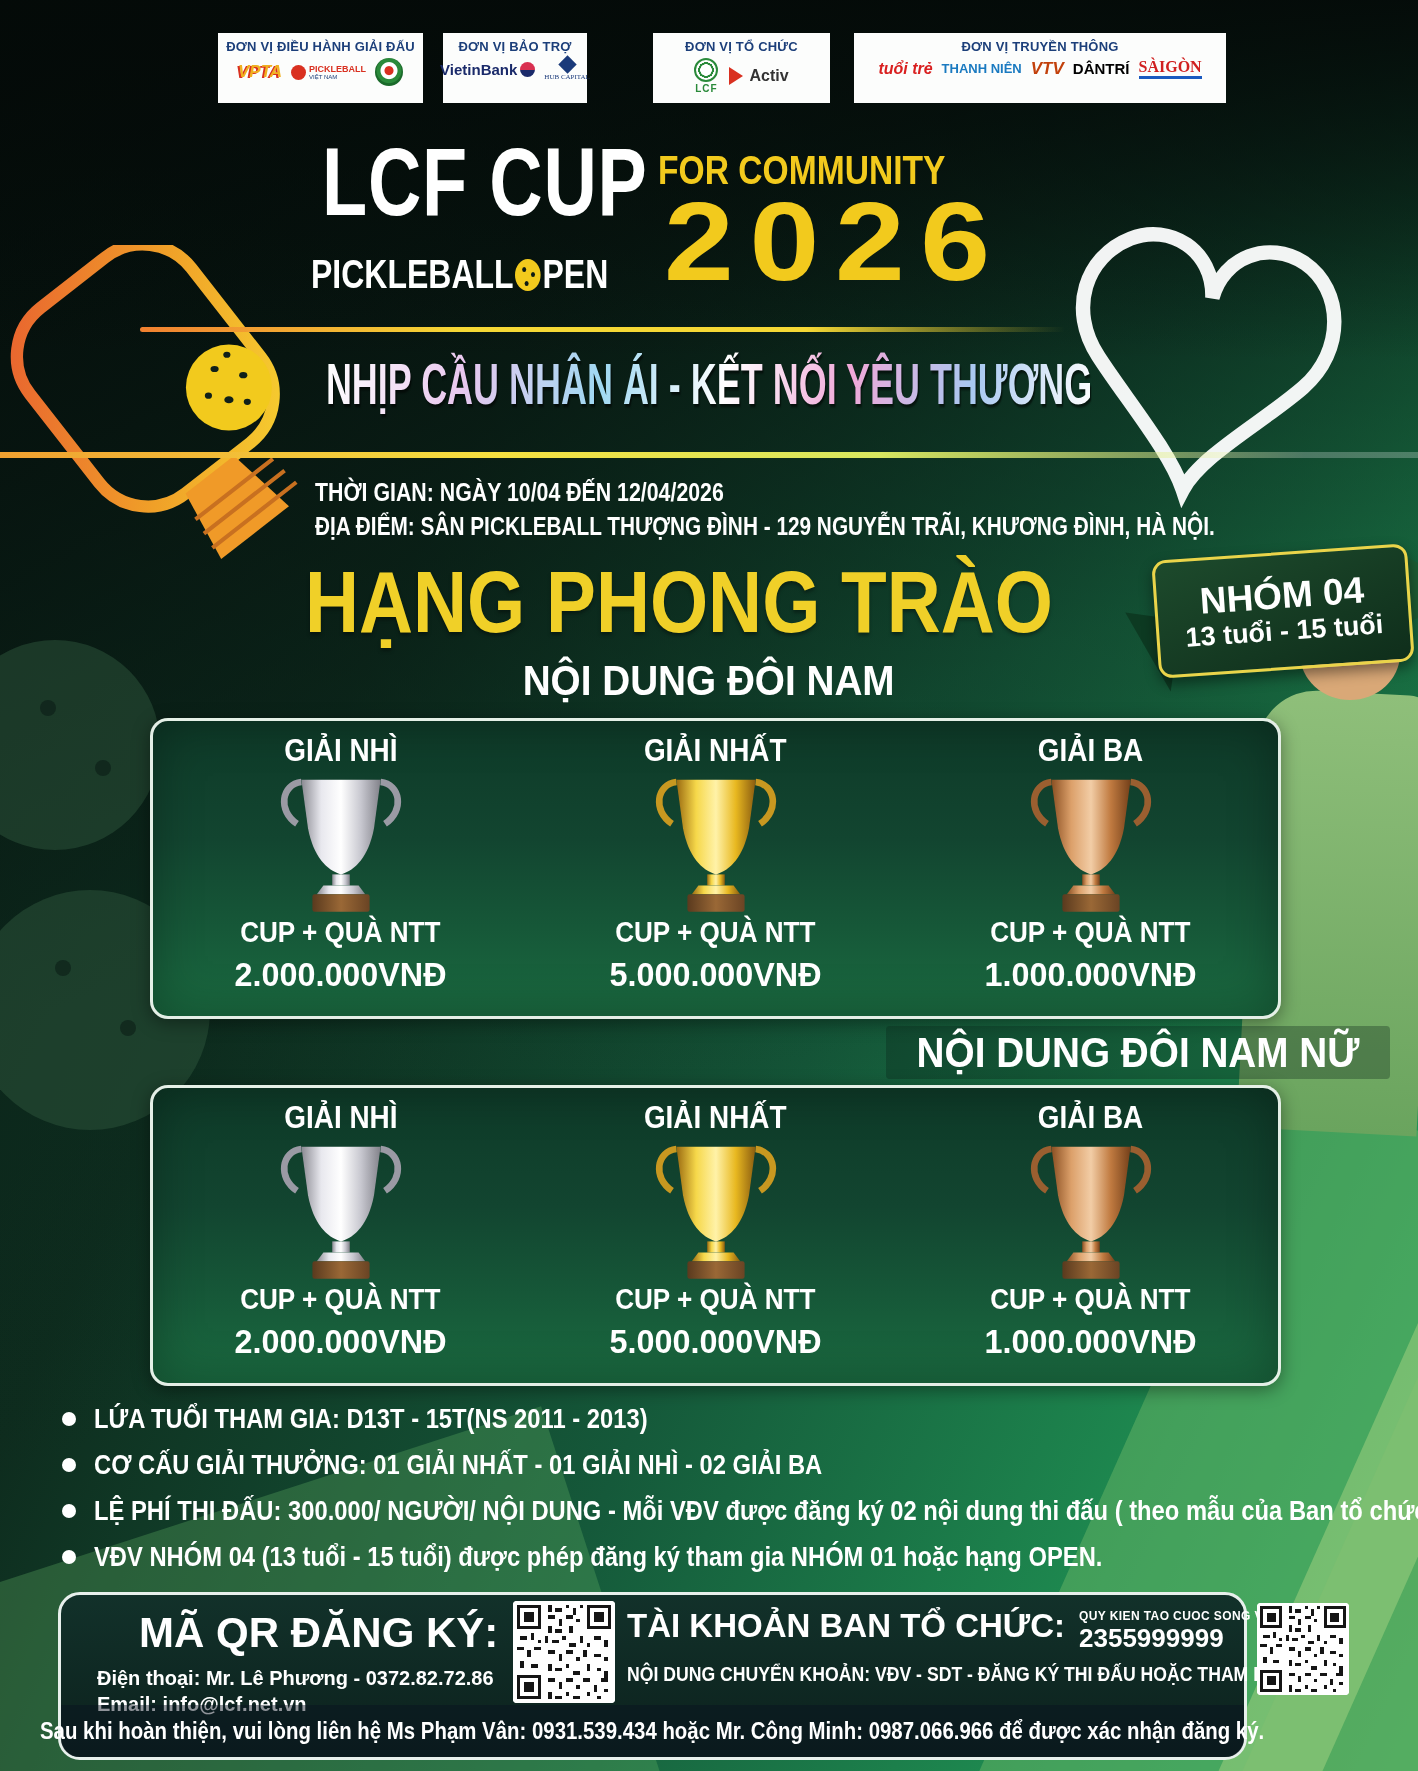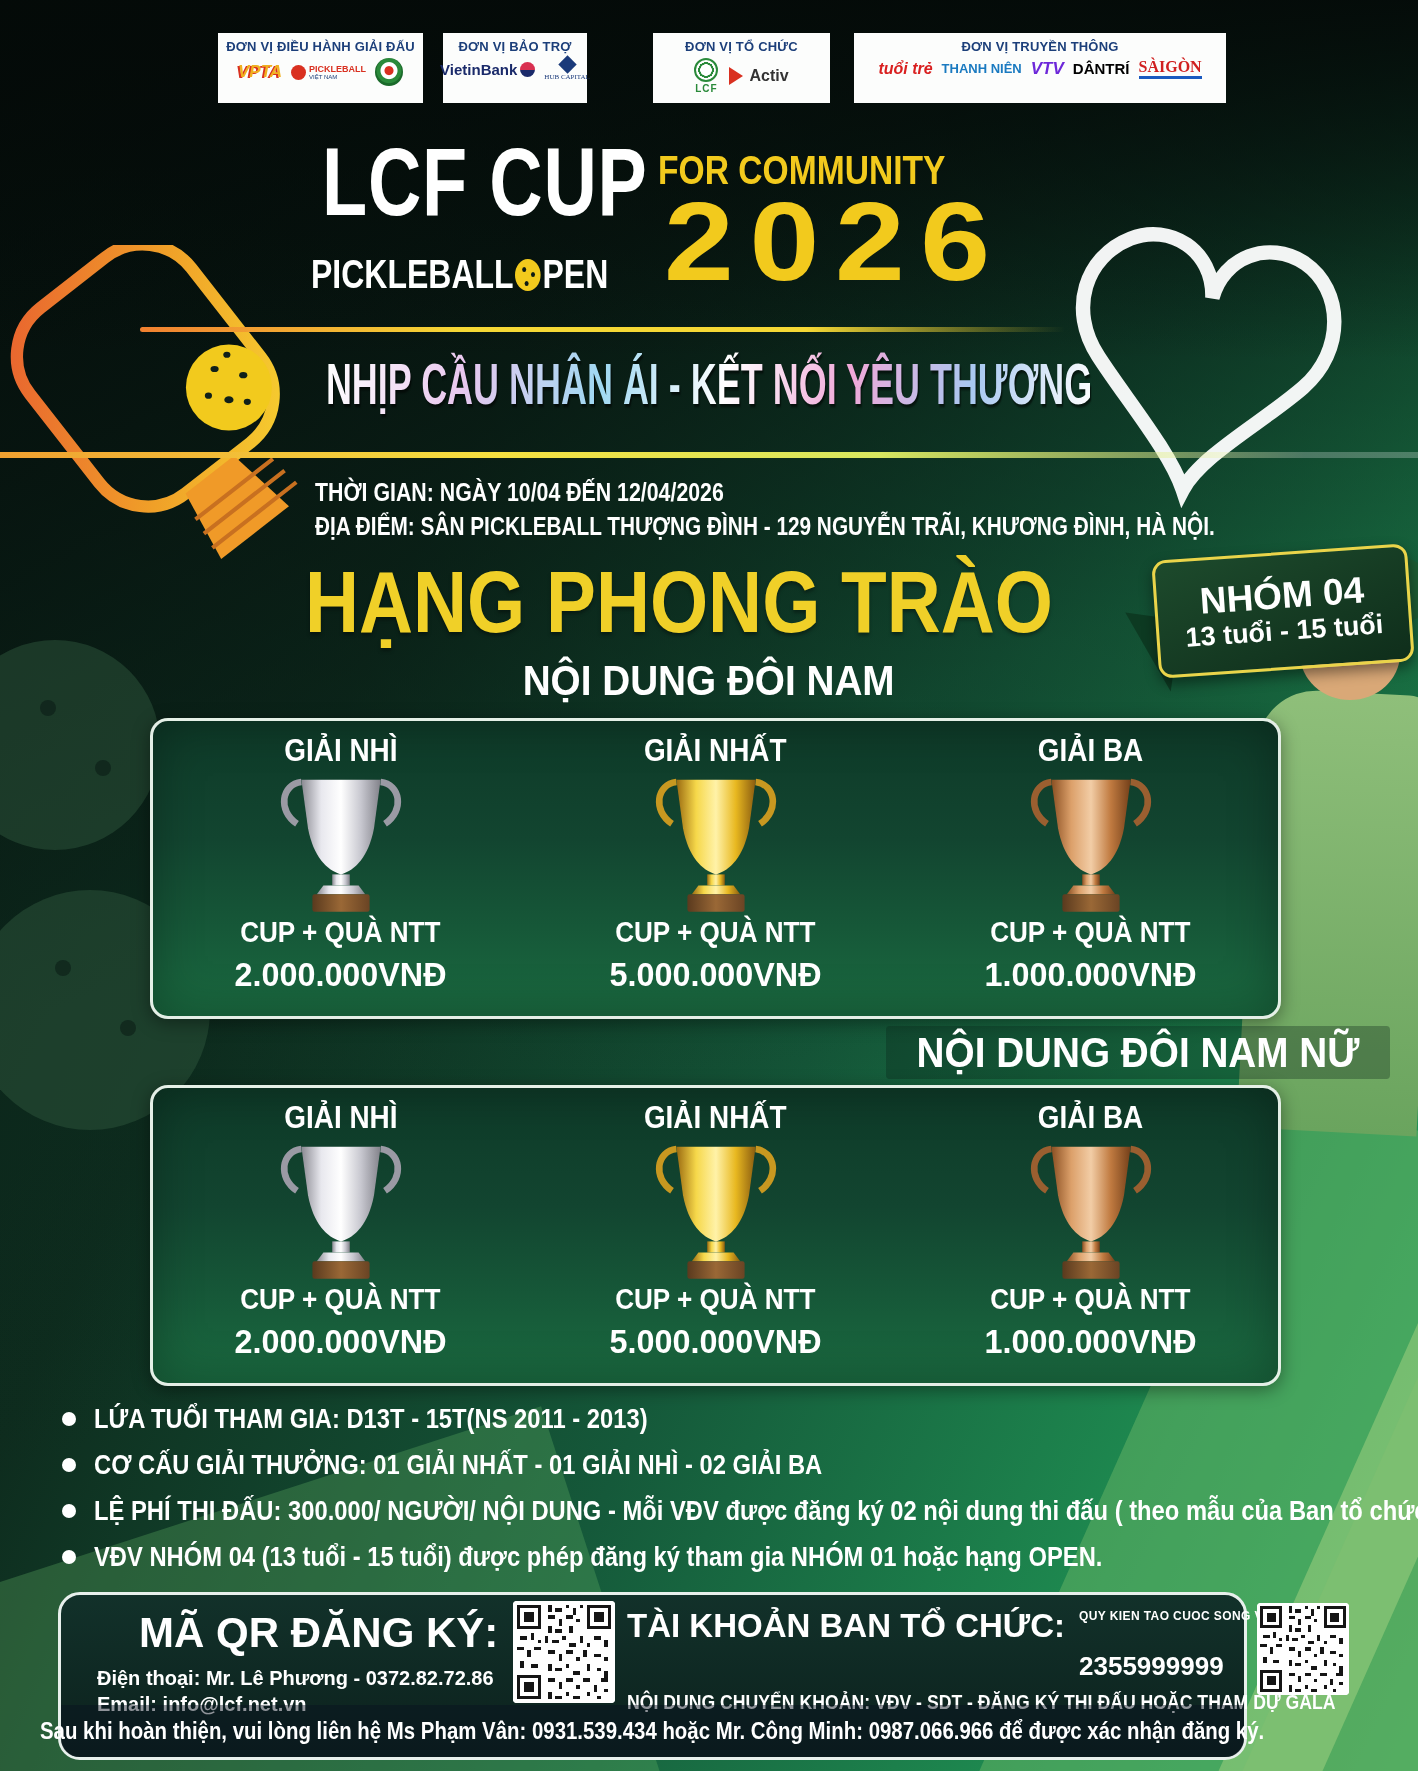--- a/index.html
+++ b/index.html
@@ -54,21 +54,21 @@
   .lg-hub{display:flex;flex-direction:column;align-items:center;line-height:1;}
   .hub-d{width:13px;height:13px;background:#1a3a7a;transform:rotate(45deg);margin-bottom:3px;}
   .lg-hub span{font-size:7px;color:#1a3a7a;font-family:"Liberation Serif","DejaVu Serif",serif;}
   .lg-lcf{display:flex;flex-direction:column;align-items:center;line-height:1;}
   .lcf-ring{width:20px;height:20px;border:2px solid #2a8a3a;border-radius:50%;margin-bottom:2px;background:radial-gradient(circle,#fff 40%,#2a8a3a 41% 55%,#fff 56%);}
   .lg-lcf span{font-size:10px;font-weight:900;color:#2a8a3a;letter-spacing:1px;}
   .lg-activ{font-size:16px;font-weight:700;color:#333;}
   .activ-x{width:0;height:0;border-left:9px solid transparent;border-right:9px solid transparent;border-bottom:14px solid #d93020;transform:rotate(90deg);margin-right:4px;}
   .lg-tuoitre{font-size:16px;font-weight:900;font-style:italic;color:#d92020;}
   .lg-thanhnien{font-size:13px;font-weight:900;color:#1a7ac0;}
-  .lg-vtv{font-size:17px;font-weight:900;font-style:italic;color:#6d28d9;}
+  .lg-vtv{font-size:17px;font-weight:900;font-style:italic;color:#c2410c;}
   .lg-dantri{font-size:15px;font-weight:900;color:#000000;}
   .lg-saigon{font-size:16px;font-weight:900;color:#d02020;font-family:"Liberation Serif","DejaVu Serif",serif;border-bottom:3px solid #1a5ac0;}
   
   .title-main{left:322px;top:134px;font-size:96px;font-weight:900;color:#fff;line-height:1;
     transform:scaleX(.77);transform-origin:left top;letter-spacing:1px;z-index:5;white-space:nowrap;}
   .title-pickle{left:311px;top:252px;font-size:40px;font-weight:900;color:#fff;z-index:5;display:flex;align-items:center;
     transform:scaleX(.8);transform-origin:left top;white-space:nowrap;}
   .open-ball{width:32px;height:32px;background:#f2ca1d;border-radius:50%;position:relative;display:inline-block;margin:0 2px;}
   .open-ball::before{content:"";position:absolute;width:5px;height:5px;border-radius:50%;background:#0c1a14;left:9px;top:8px;
     box-shadow:11px 5px 0 #0c1a14,3px 14px 0 #0c1a14;}
@@ -124,21 +124,21 @@
   .f-phone{left:36px;top:72px;font-size:20px;font-weight:700;color:#fff;white-space:nowrap;}
   .f-email{left:36px;top:98px;font-size:20px;font-weight:700;color:#fff;white-space:nowrap;}
   .qr{background:#fff;border-radius:4px;}
   .qr1{left:452px;top:6px;width:102px;height:102px;}
   .qr2{left:1196px;top:8px;width:92px;height:92px;}
   .f-center{left:566px;top:12px;}
   .f-acct-row{display:flex;align-items:flex-start;gap:14px;}
   .f-acct-title{font-size:33px;font-weight:800;color:#fff;white-space:nowrap;}
   .f-acct-col{display:flex;flex-direction:column;line-height:1.2;padding-top:2px;}
   .f-acct-name{font-size:12px;font-weight:700;color:#fff;letter-spacing:.4px;white-space:nowrap;}
-  .f-acct-number{font-size:26px;font-weight:800;color:#fff;white-space:nowrap;margin-top:28px;}
+  .f-acct-number{font-size:26px;font-weight:800;color:#fff;white-space:nowrap;}
   .f-transfer{font-size:21px;font-weight:700;color:#fff;margin-top:7px;transform:scaleX(.84);transform-origin:left top;white-space:nowrap;}
   .f-bottom{position:absolute;left:0;right:0;bottom:0;height:52px;background:rgba(8,18,30,.45);
     border-radius:0 0 18px 18px;display:flex;align-items:center;justify-content:center;}
   .f-confirm{font-size:24px;font-weight:700;color:#fff;transform:scaleX(.85);transform-origin:center;white-space:nowrap;}
 </style>
 </head>
 <body>
 
 <svg width="0" height="0" style="position:absolute" aria-hidden="true">
   <defs>

